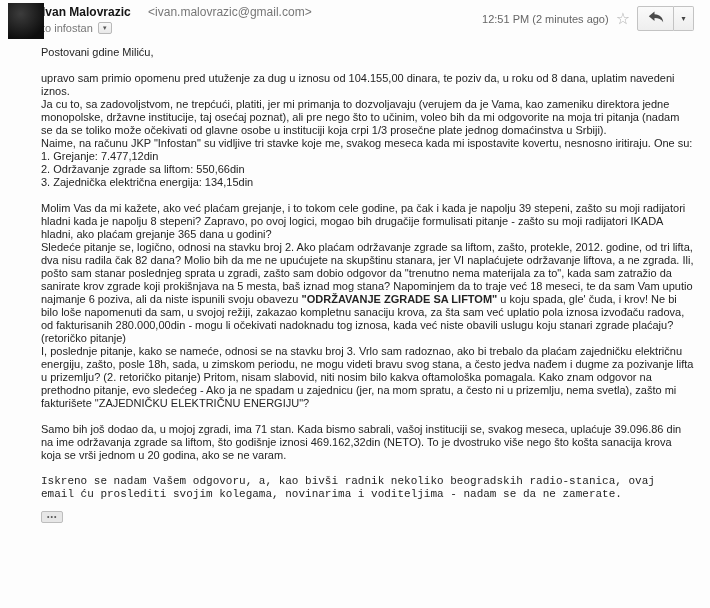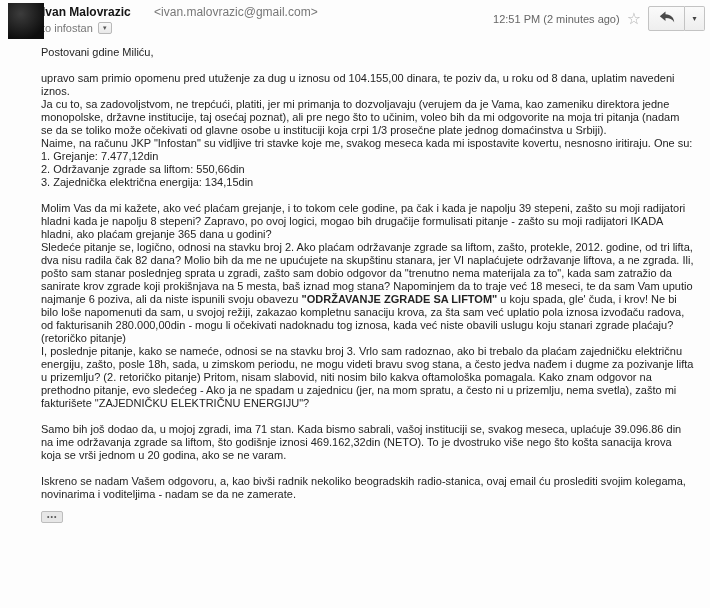--- a/index.html
+++ b/index.html
@@ -16,34 +16,34 @@
   
   .email-header { position: relative; height: 44px; }
   .avatar {
     position: absolute; left: 8px; top: 3px;
     width: 36px; height: 36px;
     background: radial-gradient(circle at 35% 30%, #3c3c3c, #0e0e0e 75%);
   }
   .header-main { margin-left: 42px; padding-top: 5px; }
   .sender-line { font-size: 12px; line-height: 14px; white-space: nowrap; }
   .sender-name { font-weight: bold; color: #141414; }
-  .sender-email { color: #777; margin-left: 20px; }
+  .sender-email { color: #777; margin-left: 14px; }
   .recipient-line {
     margin-top: 3px; font-size: 11px; color: #777;
     display: flex; align-items: center; gap: 5px;
   }
   .details-btn {
     display: inline-flex; align-items: center; justify-content: center;
     width: 14px; height: 12px;
     border: 1px solid #b9b9b9; border-radius: 2px;
     background: linear-gradient(#f9f9f9, #e9e9e9);
     font-size: 7px; color: #555; cursor: pointer;
   }
   .header-right {
-    position: absolute; top: 6px; right: 5px;
+    position: absolute; top: 6px; right: 16px;
     display: flex; align-items: center;
   }
   .timestamp { font-size: 11px; color: #666; margin-right: 7px; white-space: nowrap; }
   .star {
     font-size: 16px; line-height: 16px; color: #b3b3b3;
     margin-right: 7px; cursor: pointer;
   }
   .btn-group { display: flex; }
   .hbtn {
     height: 25px; margin: 0; padding: 0;
@@ -55,21 +55,21 @@
   .reply-btn { width: 37px; border-radius: 2px 0 0 2px; }
   .more-btn  { width: 20px; border-left: none; border-radius: 0 2px 2px 0;
                font-size: 8px; color: #444; }
 
   
   .email-body {
     padding: 2px 16px 0 41px;
     font-size: 11px; line-height: 13px; color: #242424;
   }
   .para { white-space: pre-line; margin: 0 0 13px 0; }
-  .para.last { margin-bottom: 8px; }
+  .para.last { margin-bottom: 8px; font-family: Liberation Mono, monospace; }
   .bold-clause { font-weight: bold; }
 
   .trimmed-btn {
     display: inline-flex; align-items: center; justify-content: center;
     height: 12px; padding: 0 5px;
     border: 1px solid #bdbdbd; border-radius: 2px;
     background: #e7e7e7;
     font-size: 7px; letter-spacing: 1px; line-height: 10px; color: #555;
     cursor: pointer;
   }

